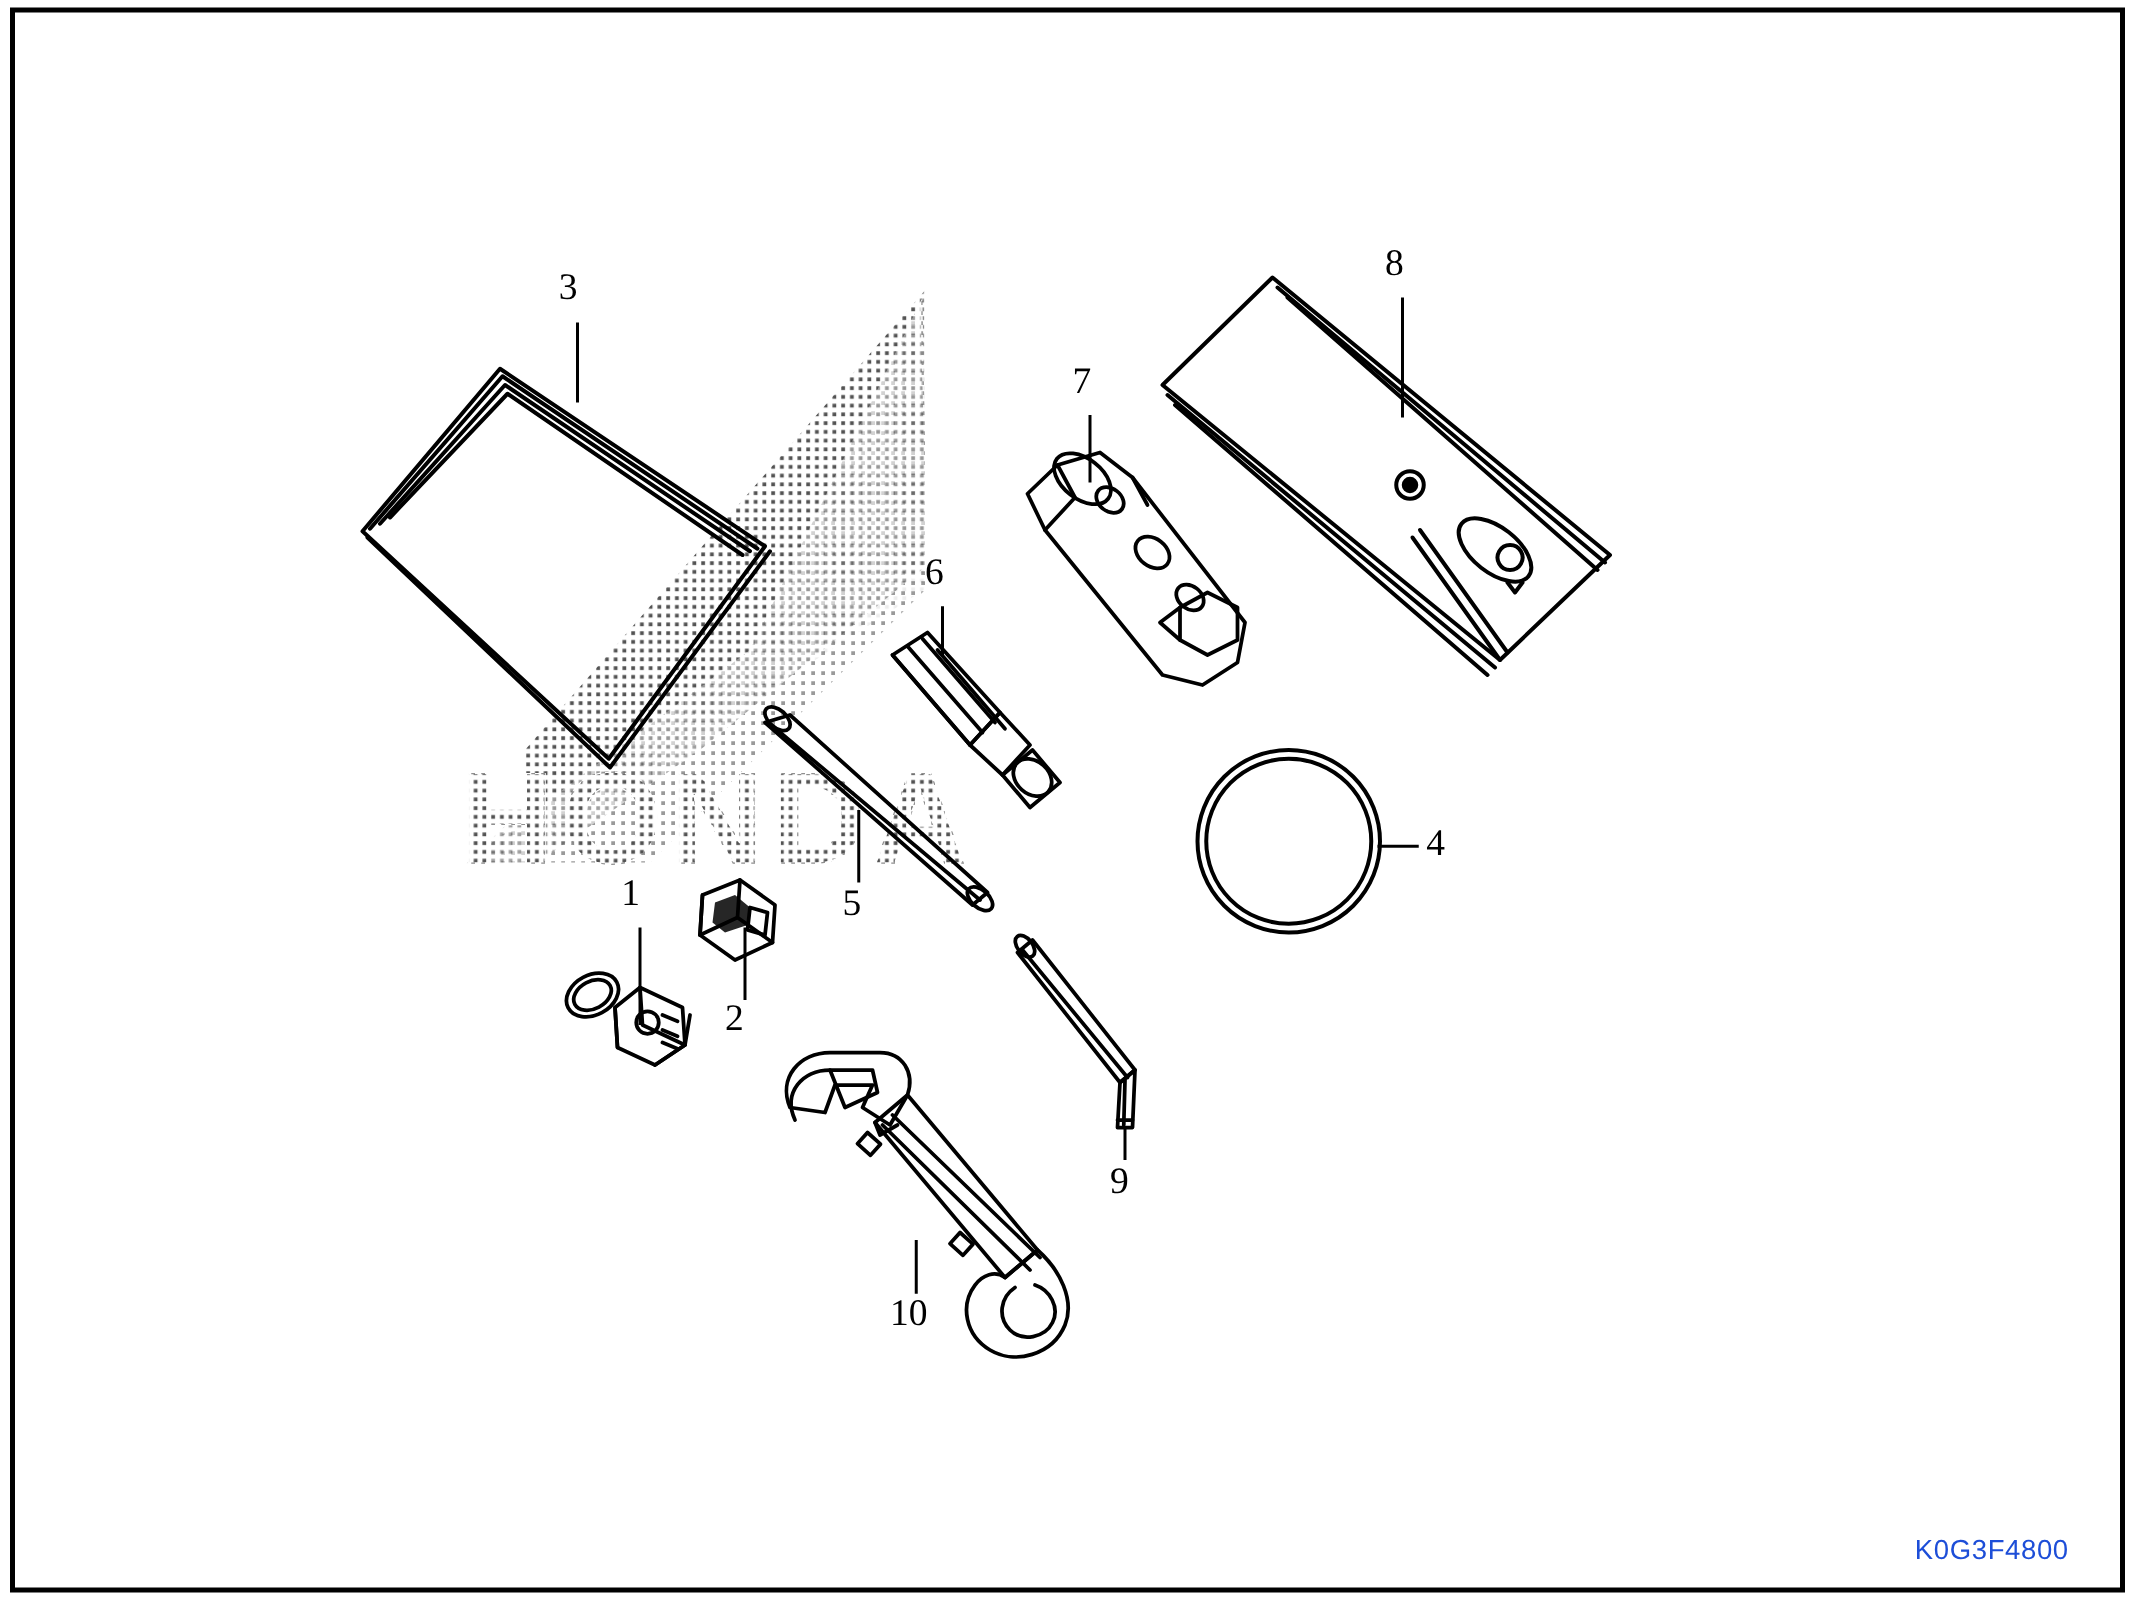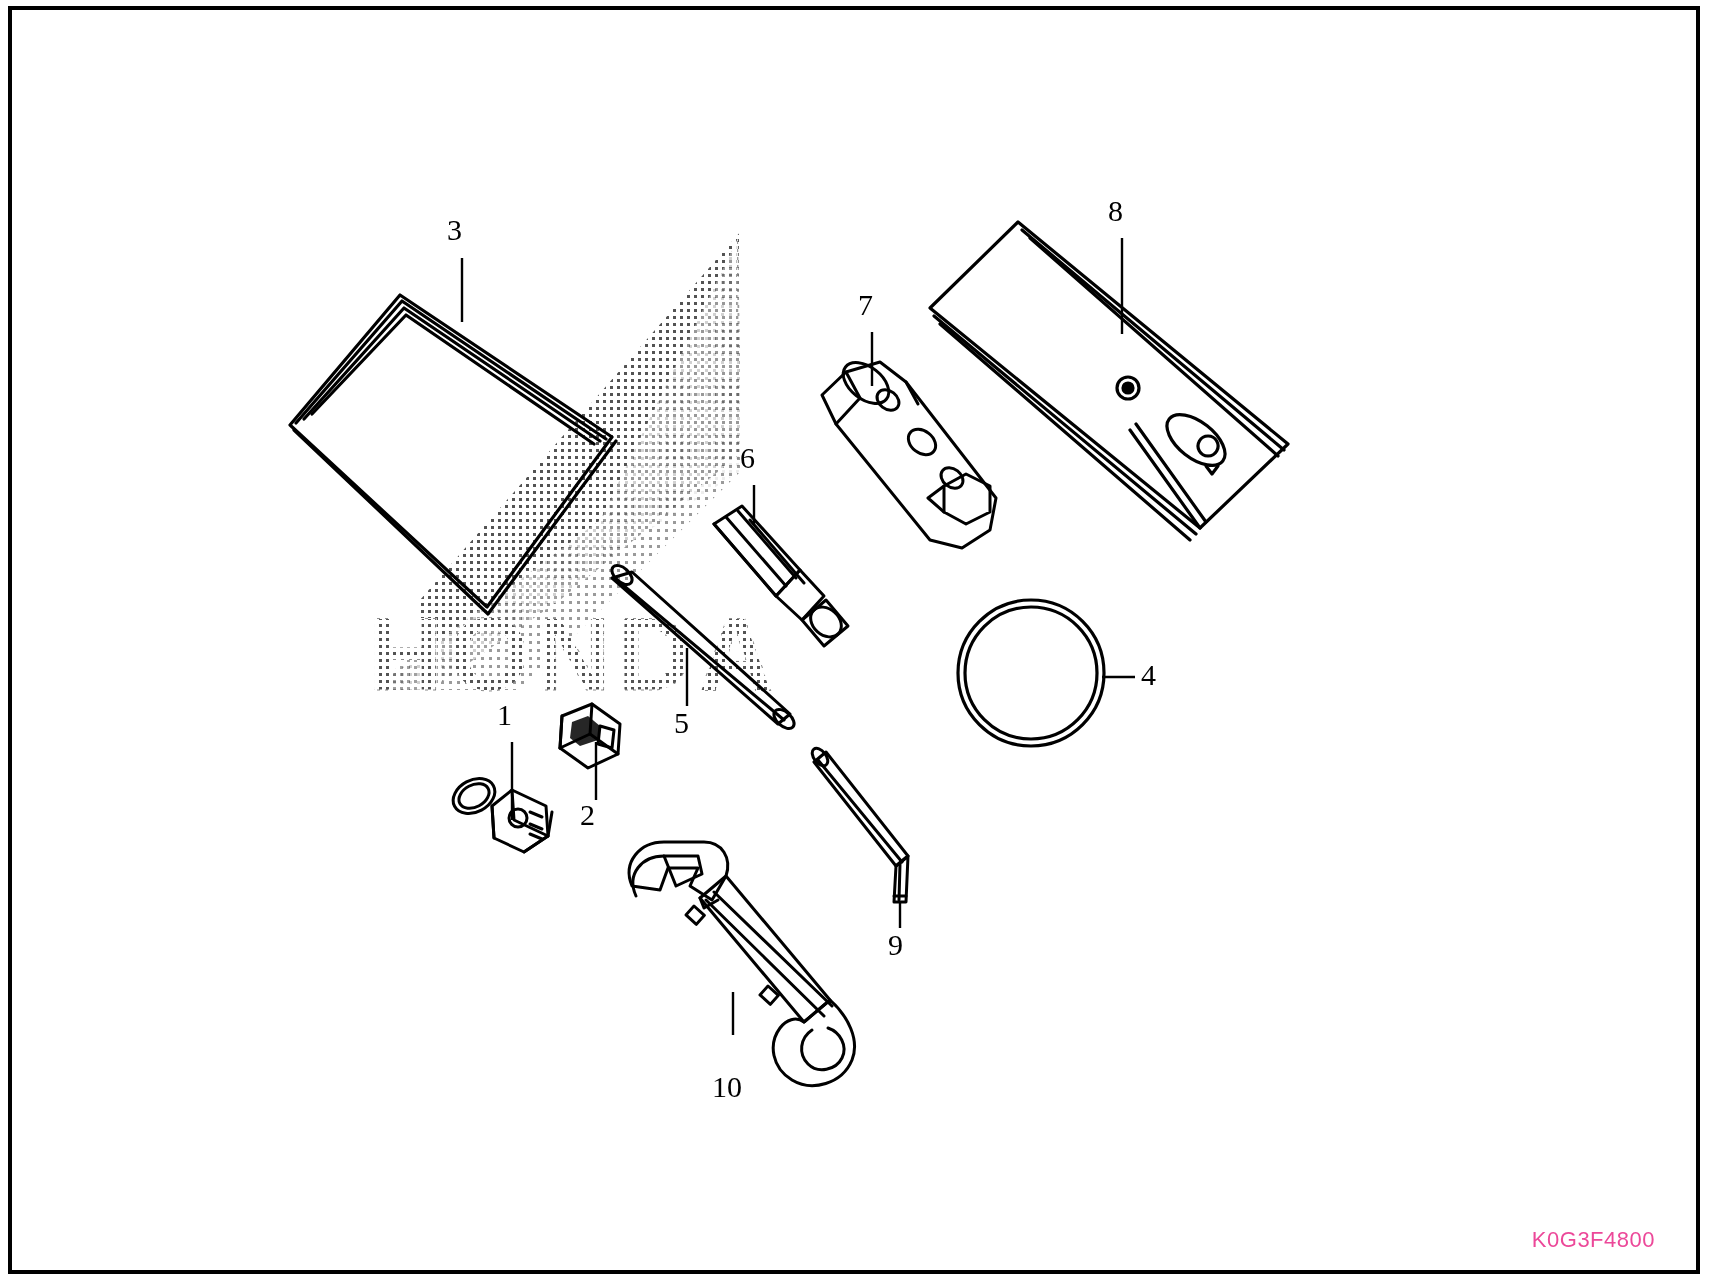--- a/index.html
+++ b/index.html
@@ -39,21 +39,21 @@
   #artboard svg {
     display: block;
   }
   .partcode {
     position: absolute;
     right: 56px;
     bottom: 30px;
     font-family: "Liberation Sans", sans-serif;
     font-size: 22px;
     letter-spacing: 0.5px;
-    color: #ec4899;
+    color: #1d4ed8;
     white-space: nowrap;
   }
   .callout-num {
     position: absolute;
     font-family: "Liberation Serif", serif;
     font-size: 30px;
     color: #000000;
     line-height: 1;
     user-select: none;
   }
@@ -252,19 +252,19 @@
   <div>
     <span class="callout-num" style="left:497px;  top:700px;">1</span>
     <span class="callout-num" style="left:580px;  top:800px;">2</span>
     <span class="callout-num" style="left:447px;  top:215px;">3</span>
     <span class="callout-num" style="left:1141px; top:660px;">4</span>
     <span class="callout-num" style="left:674px;  top:708px;">5</span>
     <span class="callout-num" style="left:740px;  top:443px;">6</span>
     <span class="callout-num" style="left:858px;  top:290px;">7</span>
     <span class="callout-num" style="left:1108px; top:196px;">8</span>
     <span class="callout-num" style="left:888px;  top:930px;">9</span>
-    <span class="callout-num" style="left:712px;  top:1036px;margin-top:36px;">10</span>
+    <span class="callout-num" style="left:712px;  top:1036px;">10</span>
   </div>
 
   <div class="partcode">K0G3F4800</div>
 
   <div id="frame"></div>
 </div>
 
 </body></html>

